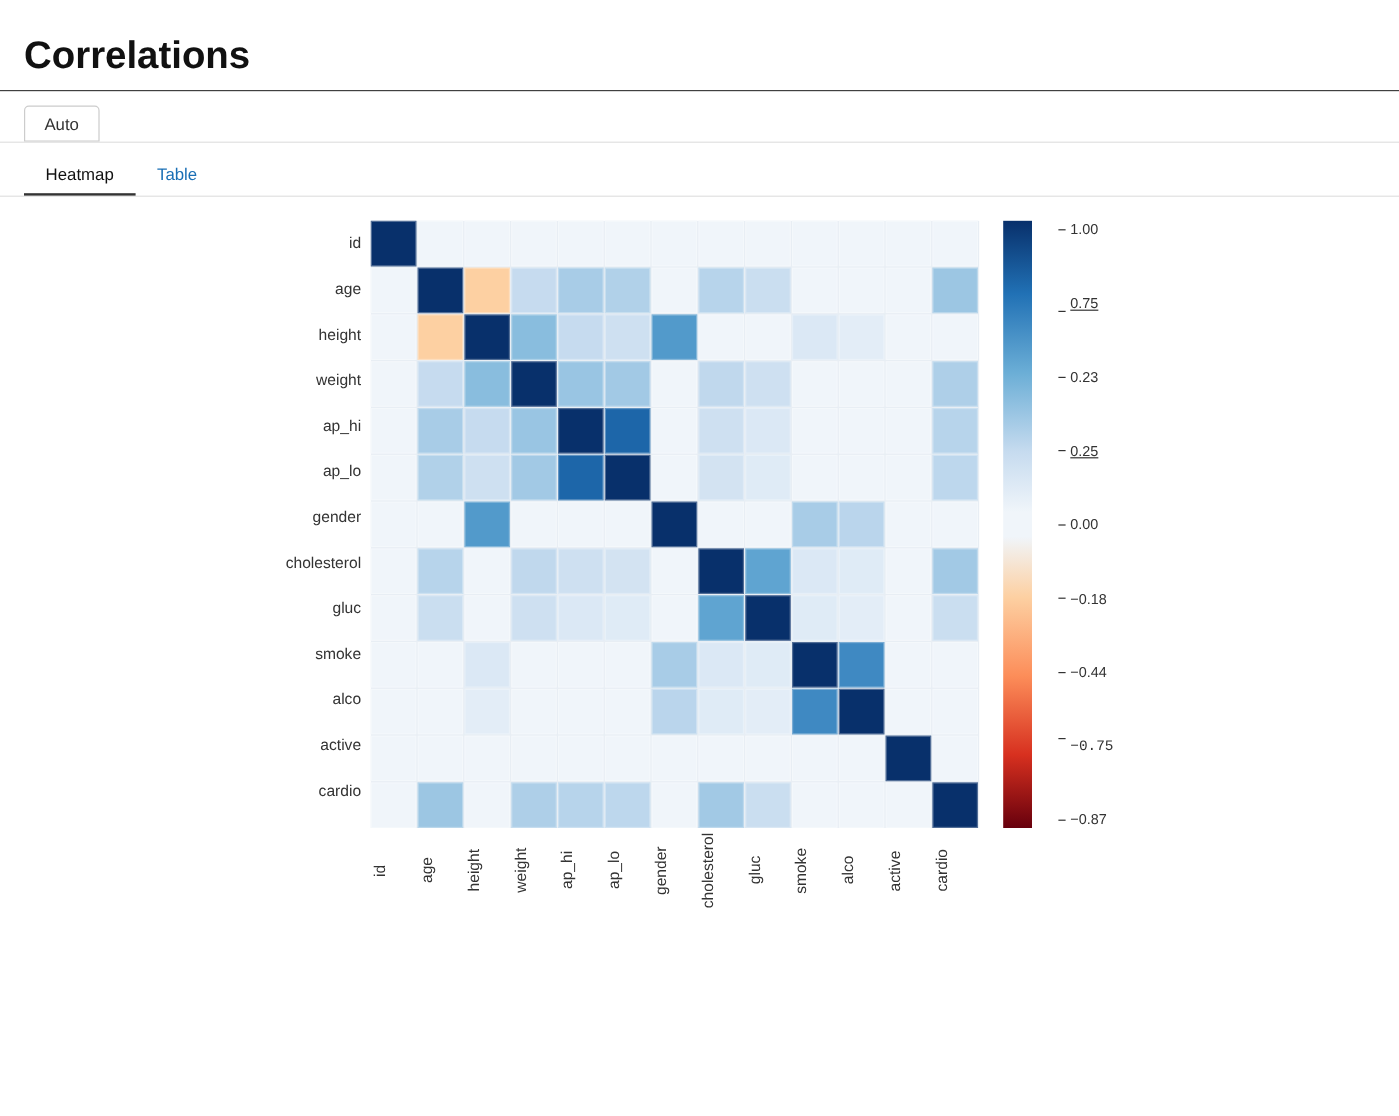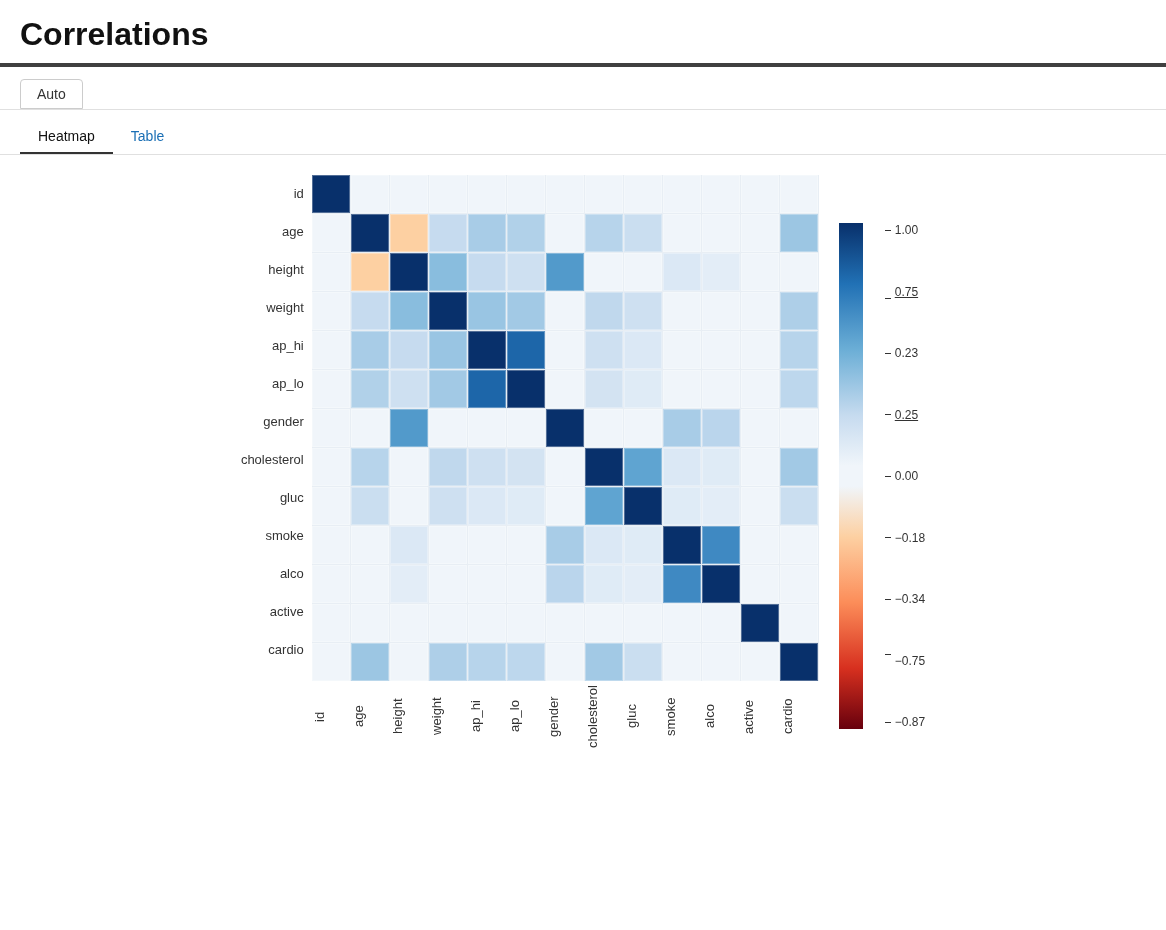--- a/index.html
+++ b/index.html
@@ -1,20 +1,21 @@
 <!DOCTYPE html>
 <html><head>
   <meta charset="utf-8">
   <style>
     * { box-sizing: border-box; margin: 0; padding: 0; }
     body { font-family: Arial, sans-serif; background: #fff; color: #333; }
 
     .page-header {
       padding: 16px 20px 10px 20px;
-      border-bottom: 4px solid #404040;
+      border-bottom: 1px solid #404040;
+      margin-top: 12px;
     }
     .page-title {
       font-size: 32px;
       font-weight: bold;
       color: #111;
     }
 
     .tab-bar-outer {
       padding: 12px 20px 0 20px;
       border-bottom: 1px solid #e0e0e0;
@@ -358,21 +359,21 @@
           <div class="x-label" style="width: 39px; font-size: 13px; color: rgb(51, 51, 51); writing-mode: vertical-rl; transform: rotate(180deg); text-align: center;">gender</div>
           <div class="x-label" style="width: 39px; font-size: 13px; color: rgb(51, 51, 51); writing-mode: vertical-rl; transform: rotate(180deg); text-align: center;">cholesterol</div>
           <div class="x-label" style="width: 39px; font-size: 13px; color: rgb(51, 51, 51); writing-mode: vertical-rl; transform: rotate(180deg); text-align: center;">gluc</div>
           <div class="x-label" style="width: 39px; font-size: 13px; color: rgb(51, 51, 51); writing-mode: vertical-rl; transform: rotate(180deg); text-align: center;">smoke</div>
           <div class="x-label" style="width: 39px; font-size: 13px; color: rgb(51, 51, 51); writing-mode: vertical-rl; transform: rotate(180deg); text-align: center;">alco</div>
           <div class="x-label" style="width: 39px; font-size: 13px; color: rgb(51, 51, 51); writing-mode: vertical-rl; transform: rotate(180deg); text-align: center;">active</div>
           <div class="x-label" style="width: 39px; font-size: 13px; color: rgb(51, 51, 51); writing-mode: vertical-rl; transform: rotate(180deg); text-align: center;">cardio</div>
         </div>
       </div>
       <div class="colorbar-area" style="margin-left: 20px; display: flex; align-items: flex-start;">
-        <div class="colorbar-wrapper" style="display: flex; align-items: stretch; gap: 22px; margin-top: 48px;">
+        <div class="colorbar-wrapper" style="display: flex; align-items: stretch; gap: 22px;">
           <div class="colorbar" style="width: 24px; height: 506px; background: linear-gradient(rgb(8, 48, 107) 0%, rgb(33, 113, 181) 12%, rgb(107, 174, 214) 25%, rgb(198, 219, 239) 38%, rgb(240, 245, 250) 48%, rgb(240, 245, 250) 52%, rgb(253, 208, 162) 62%, rgb(252, 141, 89) 75%, rgb(215, 48, 31) 88%, rgb(103, 0, 13) 100%);"></div>
           <div class="colorbar-labels" style="display: flex; flex-direction: column; justify-content: space-between; height: 506px; font-size: 12px; color: rgb(51, 51, 51);">
             <div style="display: flex; align-items: center; gap: 4px;">
               <div style="width: 6px; height: 1px; background: rgb(51, 51, 51);"></div>
               <span>1.00</span>
             </div>
             <div style="display: flex; align-items: flex-end; gap: 4px; text-decoration: underline;">
               <div style="width: 6px; height: 1px; background: rgb(51, 51, 51);"></div>
               <span>0.75</span>
             </div>
@@ -387,23 +388,23 @@
             <div style="display: flex; align-items: center; gap: 4px;">
               <div style="width: 6px; height: 1px; background: rgb(51, 51, 51);"></div>
               <span>0.00</span>
             </div>
             <div style="display: flex; align-items: center; gap: 4px;">
               <div style="width: 6px; height: 1px; background: rgb(51, 51, 51);"></div>
               <span>−0.18</span>
             </div>
             <div style="display: flex; align-items: center; gap: 4px;">
               <div style="width: 6px; height: 1px; background: rgb(51, 51, 51);"></div>
-              <span>−0.34</span>
-            </div>
-            <div style="display: flex; align-items: flex-start; gap: 4px;">
+              <span>−0.44</span>
+            </div>
+            <div style="display: flex; align-items: flex-start; gap: 4px; font-family: Liberation Mono, monospace;">
               <div style="width: 6px; height: 1px; background: rgb(51, 51, 51);"></div>
               <span>−0.75</span>
             </div>
             <div style="display: flex; align-items: center; gap: 4px;">
               <div style="width: 6px; height: 1px; background: rgb(51, 51, 51);"></div>
               <span>−0.87</span>
             </div>
           </div>
         </div>
       </div>

